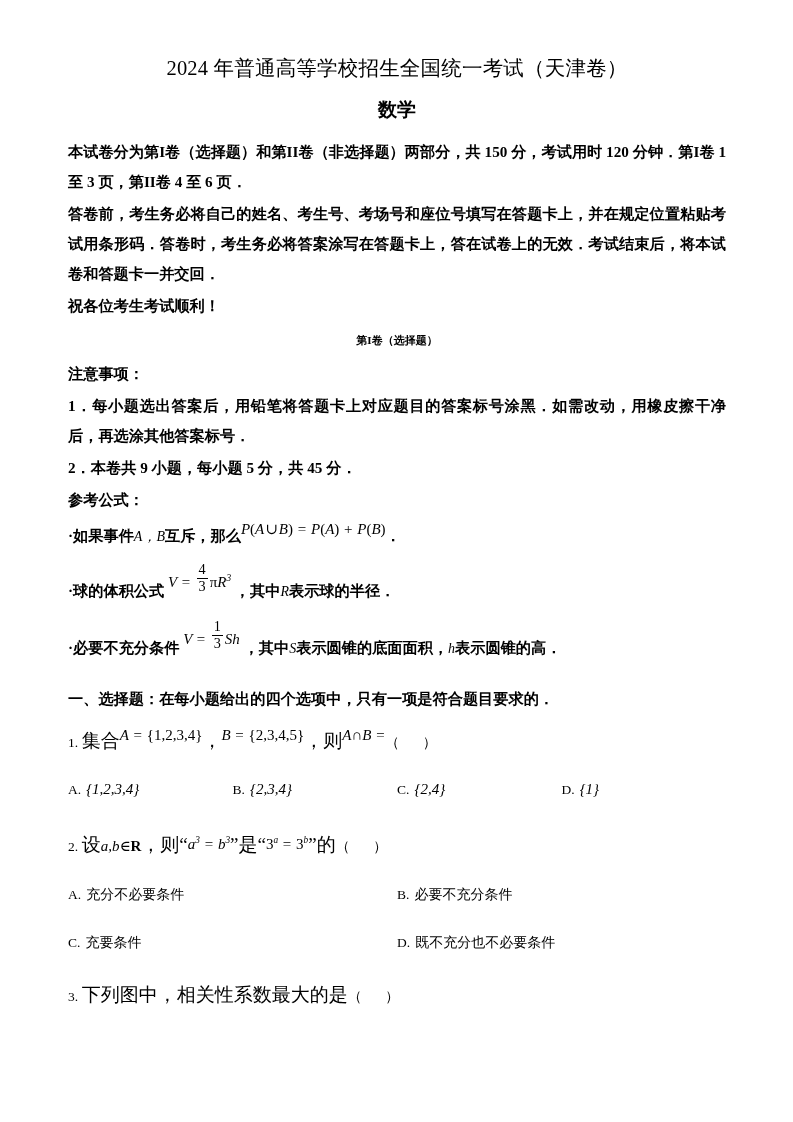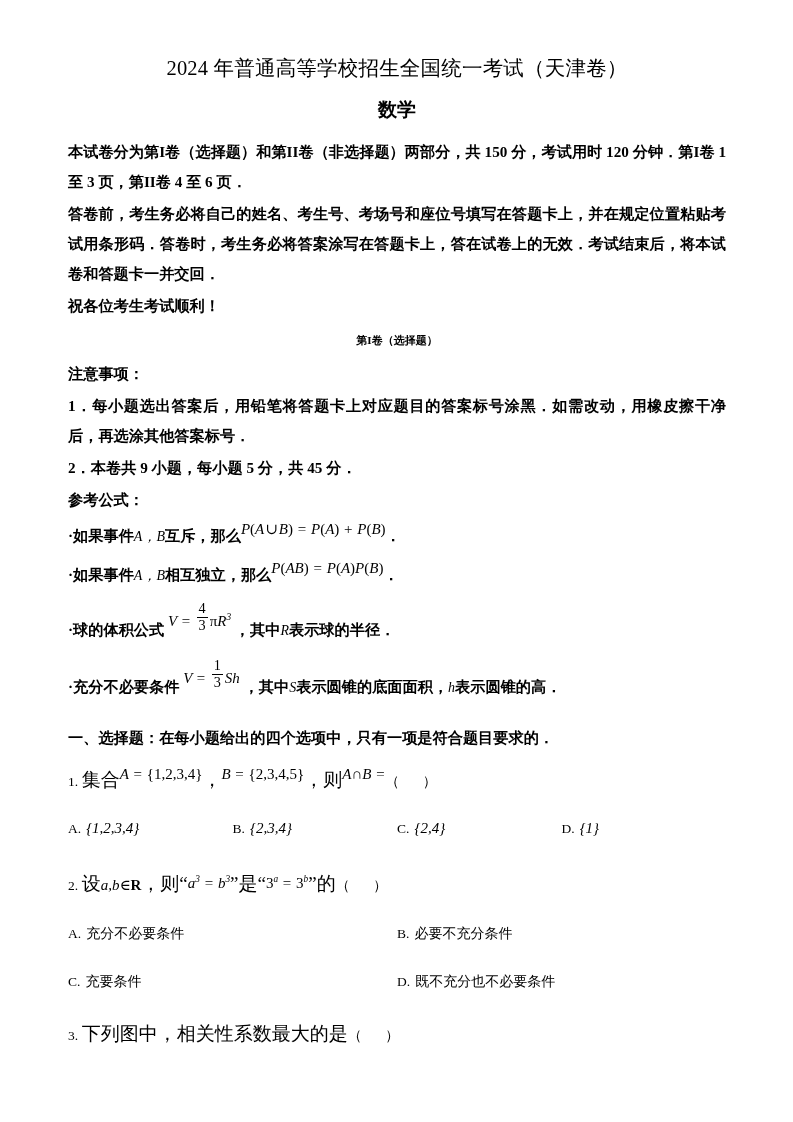--- a/index.html
+++ b/index.html
@@ -194,32 +194,29 @@
     <div class="label-line">注意事项：</div>
     <p class="para">1．每小题选出答案后，用铅笔将答题卡上对应题目的答案标号涂黑．如需改动，用橡皮擦干净后，再选涂其他答案标号．</p>
     <p class="para">2．本卷共 9 小题，每小题 5 分，共 45 分．</p>
 
     <div class="label-line">参考公式：</div>
 
     <div class="formula-line">
       <span>·如果事件</span><span class="mathi">A</span><span class="mathi">，</span><span class="mathi">B</span><span>互斥，那么</span><span class="mathblk">P<span class="paren">(</span>A<span class="op">∪</span>B<span class="paren">)</span><span class="op"> = </span>P<span class="paren">(</span>A<span class="paren">)</span><span class="op"> + </span>P<span class="paren">(</span>B<span class="paren">)</span></span><span>．</span>
     </div>
 
-    <div class="formula-line">
-      <span>·如果事件</span><span class="mathi">A</span><span class="mathi">，</span><span class="mathi">B</span><span>相互独立，那么</span><span class="mathblk">P<span class="paren">(</span>AB<span class="paren">)</span><span class="op"> = </span>P<span class="paren">(</span>A<span class="paren">)</span>P<span class="paren">(</span>B<span class="paren">)</span></span><span>．</span>
-    </div>
 
     <div class="formula-line tall">
       <span>·球的体积公式</span>
       <span class="fracwrap"><span>V</span><span class="op"> = </span><span class="frac"><span class="num">4</span><span class="bar"></span><span class="den">3</span></span><span class="upr">π</span><span>R</span><span class="sup">3</span></span>
       <span>，其中</span><span class="mathi">R</span><span>表示球的半径．</span>
     </div>
 
     <div class="formula-line tall">
-      <span>·充分不必要条件</span>
+      <span>·必要不充分条件</span>
       <span class="fracwrap"><span>V</span><span class="op"> = </span><span class="frac"><span class="num">1</span><span class="bar"></span><span class="den">3</span></span><span>Sh</span></span>
       <span>，其中</span><span class="mathi">S</span><span>表示圆锥的底面面积，</span><span class="mathi">h</span><span>表示圆锥的高．</span>
     </div>
 
     <p class="para" style="margin-top:12px">一、选择题：在每小题给出的四个选项中，只有一项是符合题目要求的．</p>
 
     <div class="q-line">
       <span class="q-num">1.</span>
       <span class="q-cn">集合</span><span class="mathblk"><span>A</span><span class="op"> = </span><span class="upr">{1,2,3,4}</span></span><span class="q-cn">，</span><span class="mathblk"><span>B</span><span class="op"> = </span><span class="upr">{2,3,4,5}</span></span><span class="q-cn">，</span><span class="q-cn">则</span><span class="mathblk">A∩B =</span><span class="blankparen">（    ）</span>
     </div>

